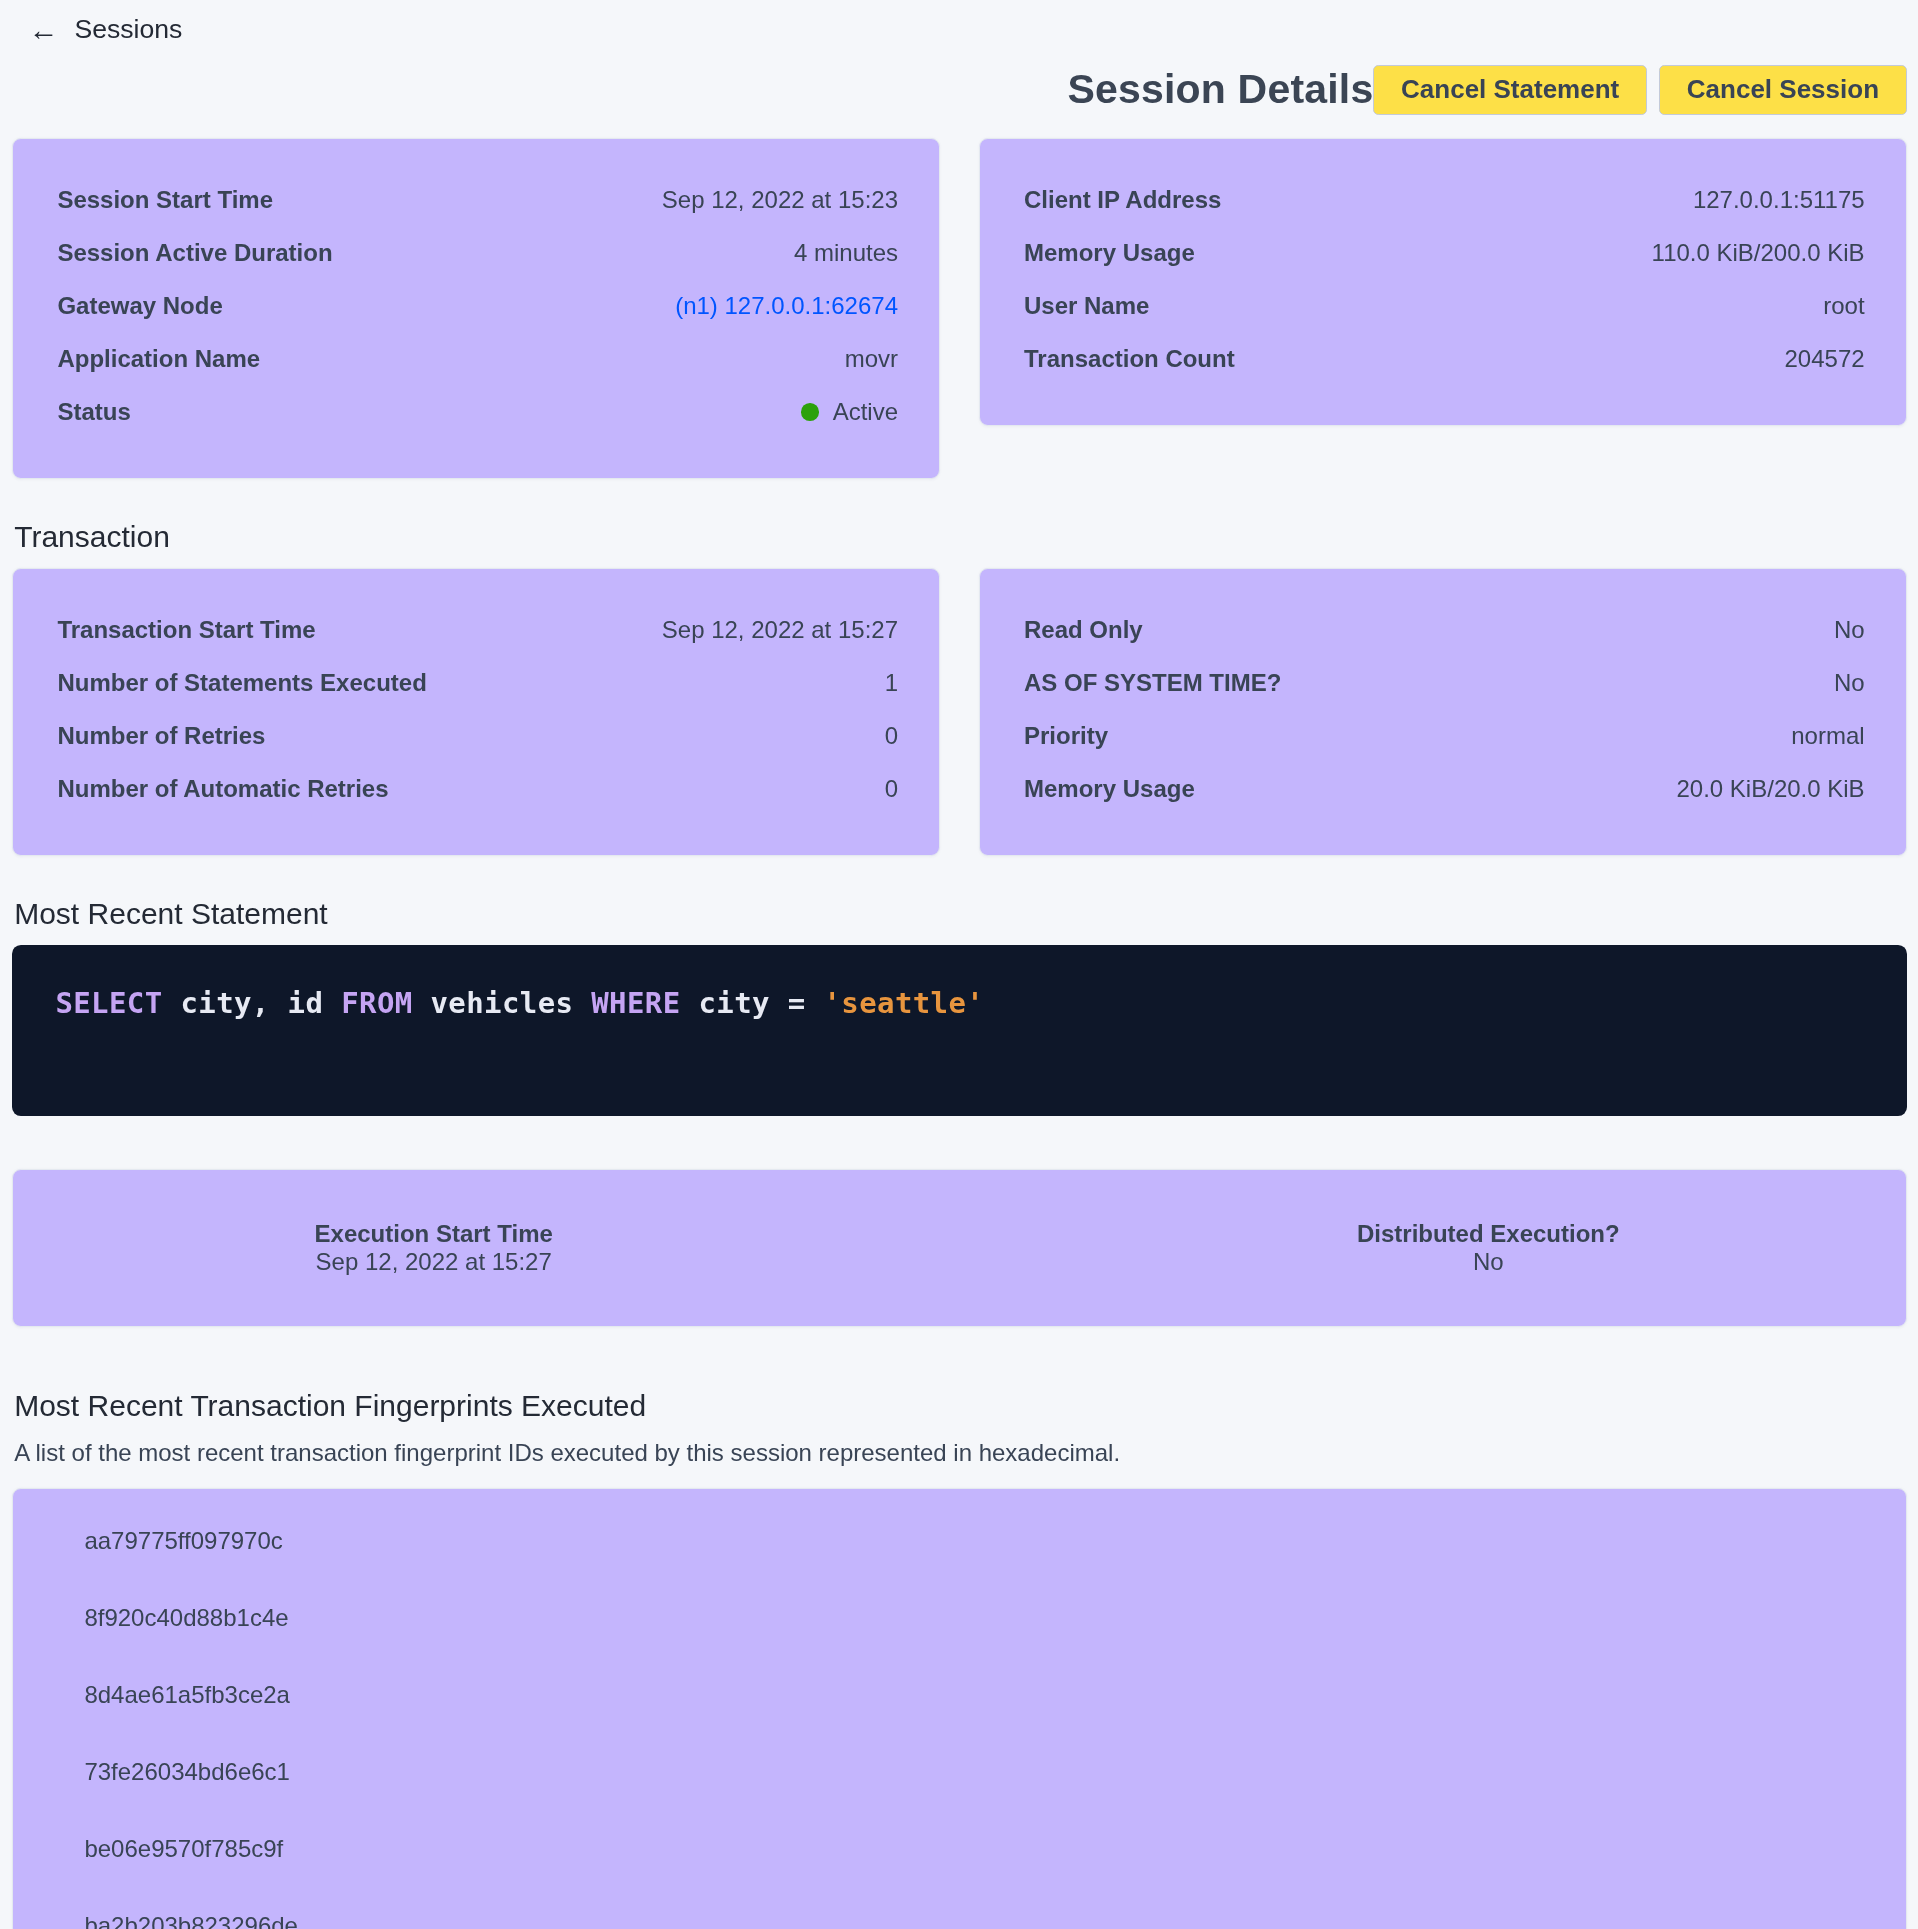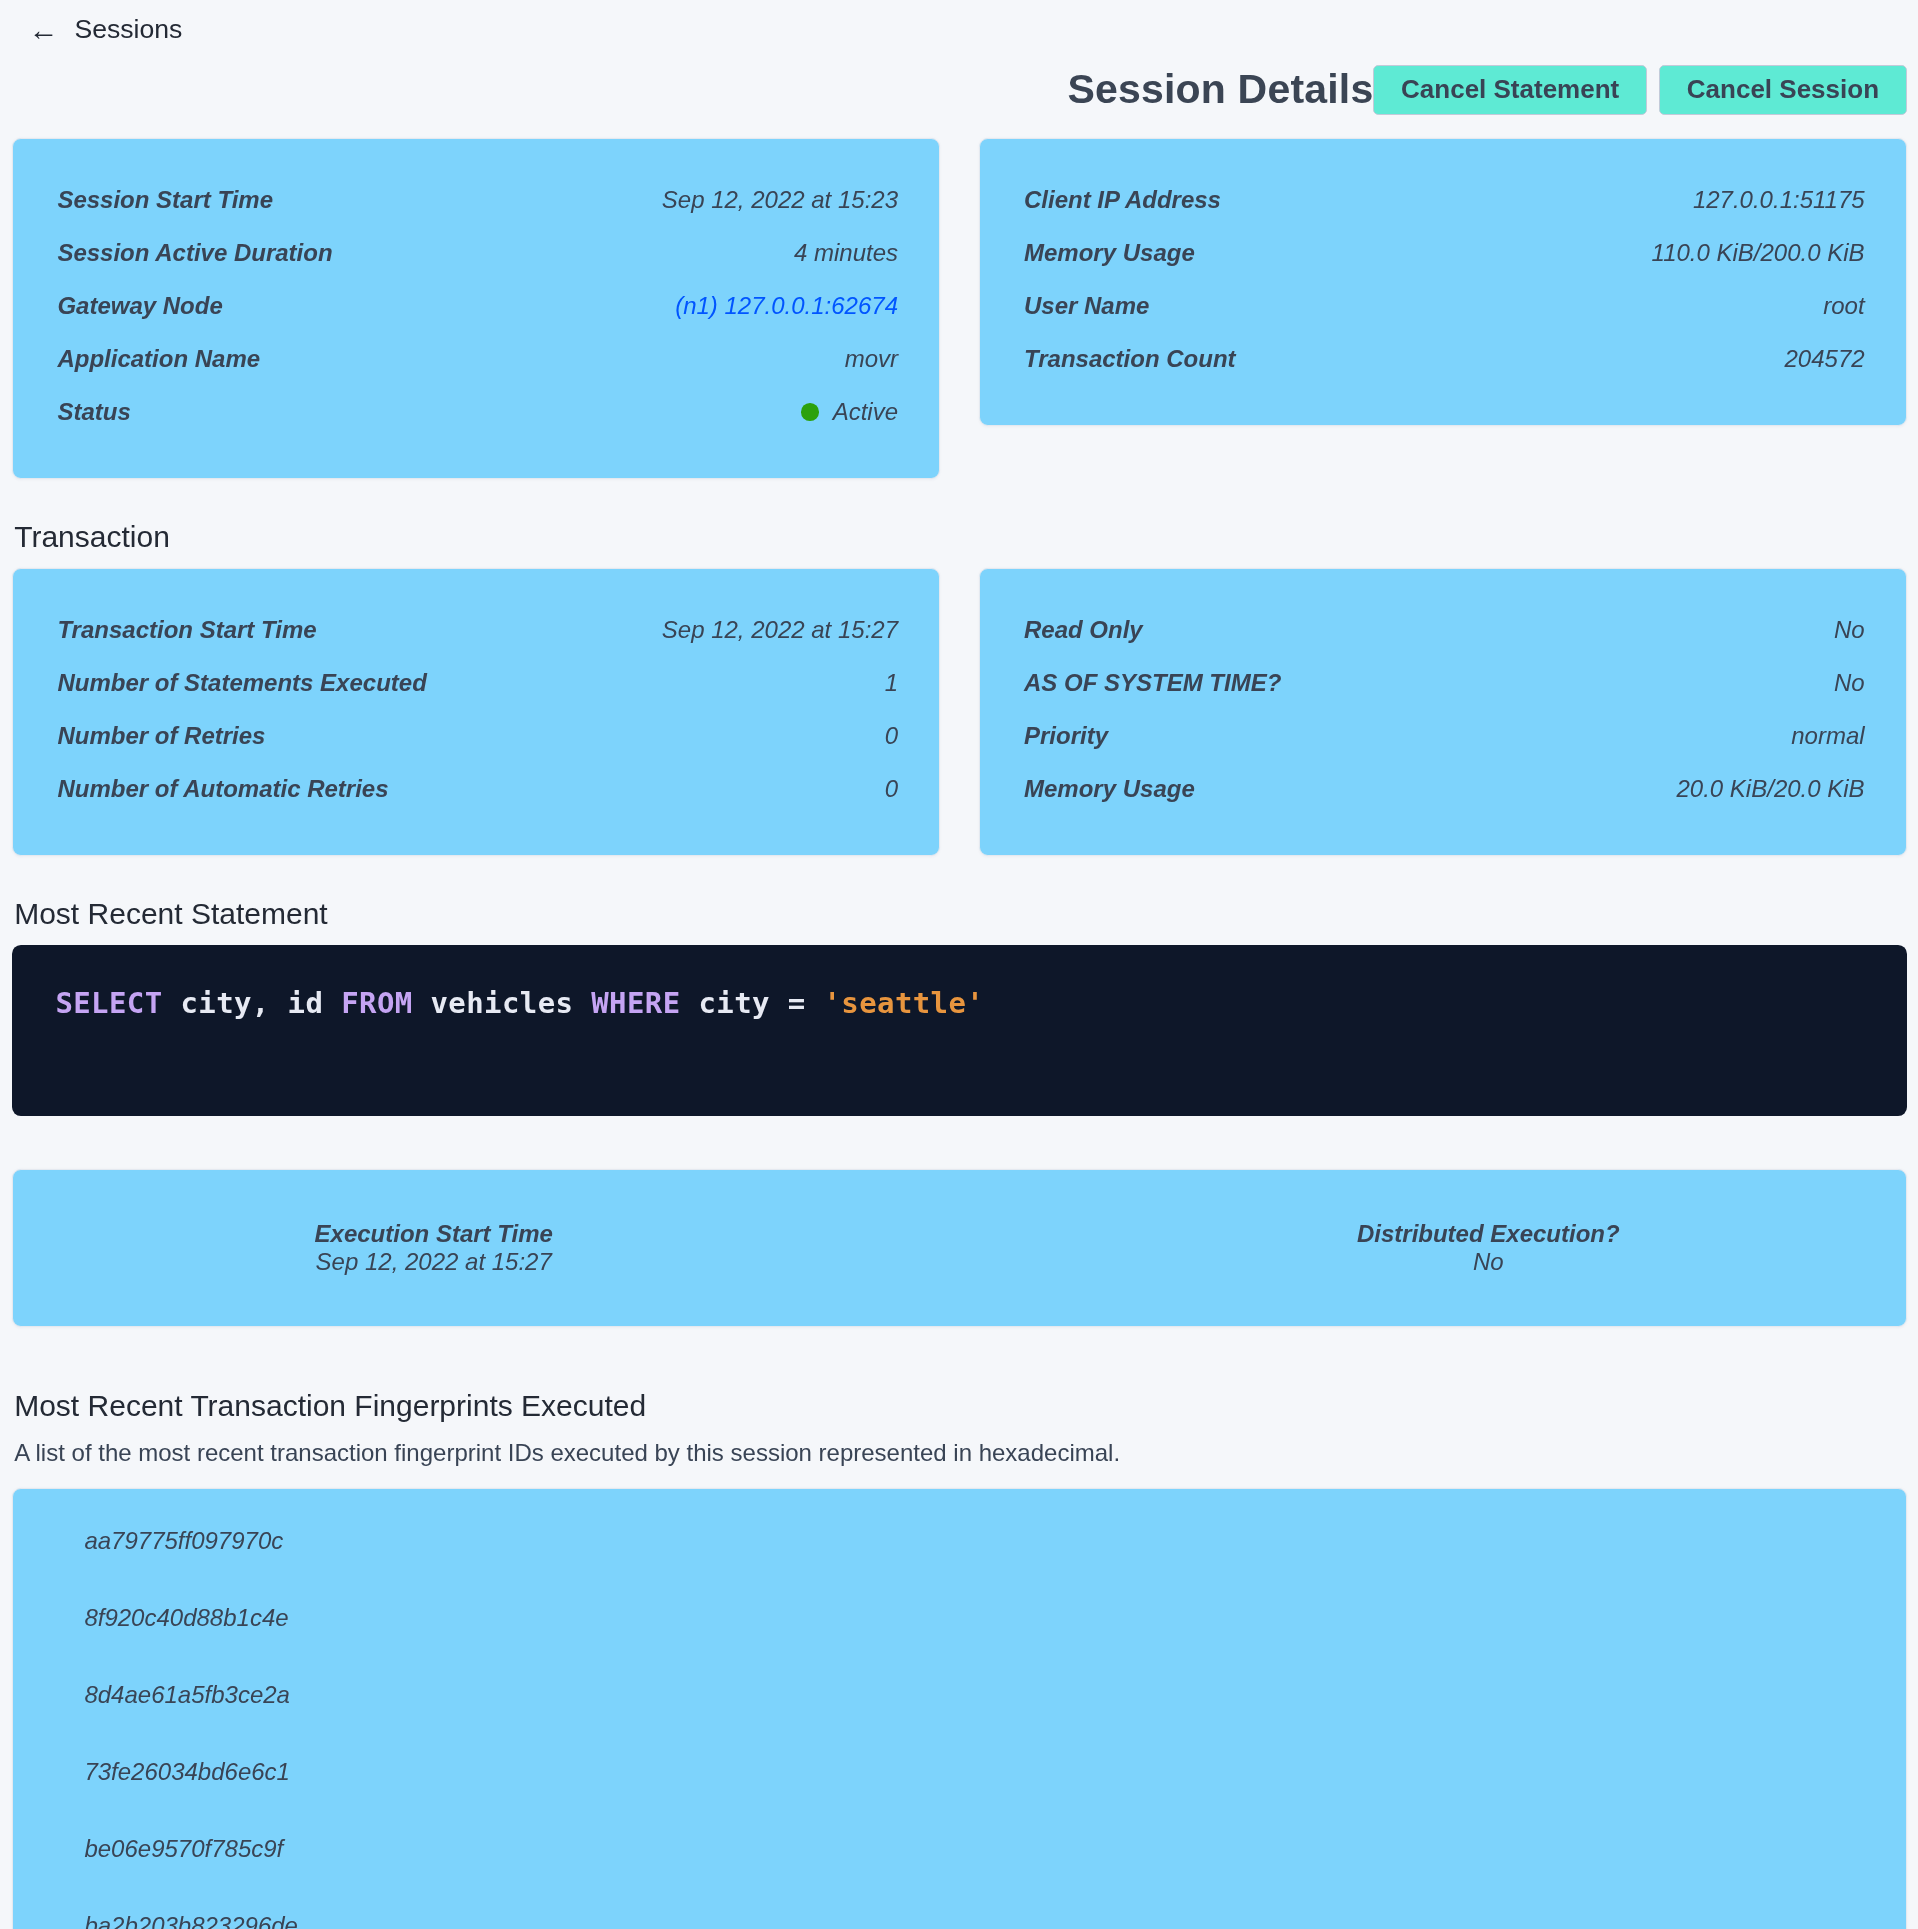--- a/index.html
+++ b/index.html
@@ -22,40 +22,39 @@
   .back-arrow { font-size:30px; line-height:1; cursor:pointer; color:#242a35; text-decoration:none; }
   .back-label { cursor:pointer; }
 
   .title-row {
     margin-top:19.5px;
     display:flex; justify-content:flex-end; align-items:center;
   }
   .page-title { font-size:41px; font-weight:700; color:#3b4554; letter-spacing:0.2px; }
   .btn-group { display:flex; gap:12.4px; }
   .btn {
-    background:#5eead4; border:1.8px solid #c3cad9; border-radius:5.3px;
+    background:#fde047; border:1.8px solid #c3cad9; border-radius:5.3px;
     height:50px; padding:0 26.6px;
     font-family:"Liberation Sans", sans-serif;
     font-size:26px; font-weight:700; color:#394455;
     display:flex; align-items:center; cursor:pointer;
   }
 
   
   .cards-grid {
     margin-top:23px;
     display:grid; grid-template-columns:1fr 1fr; gap:39px;
     align-items:start;
   }
   .card {
-    background:#7dd3fc;
+    background:#c4b5fd;
     border:0.9px solid #e4e9f0;
     border-radius:8.9px;
     box-shadow:0 0.9px 2.7px rgba(50,60,90,0.05);
     padding:35px 41px 39px 44px;
-    font-style:italic;
   }
   .info-row {
     display:flex; justify-content:space-between; align-items:center;
     height:53px; font-size:24px;
   }
   .info-label { font-weight:700; color:#394455; }
   .info-value { color:#394455; text-align:right; }
   .info-value a, a.node-link { color:#0055ff; text-decoration:none; cursor:pointer; }
   .status-wrap { display:flex; align-items:center; gap:14px; }
   .status-dot {

